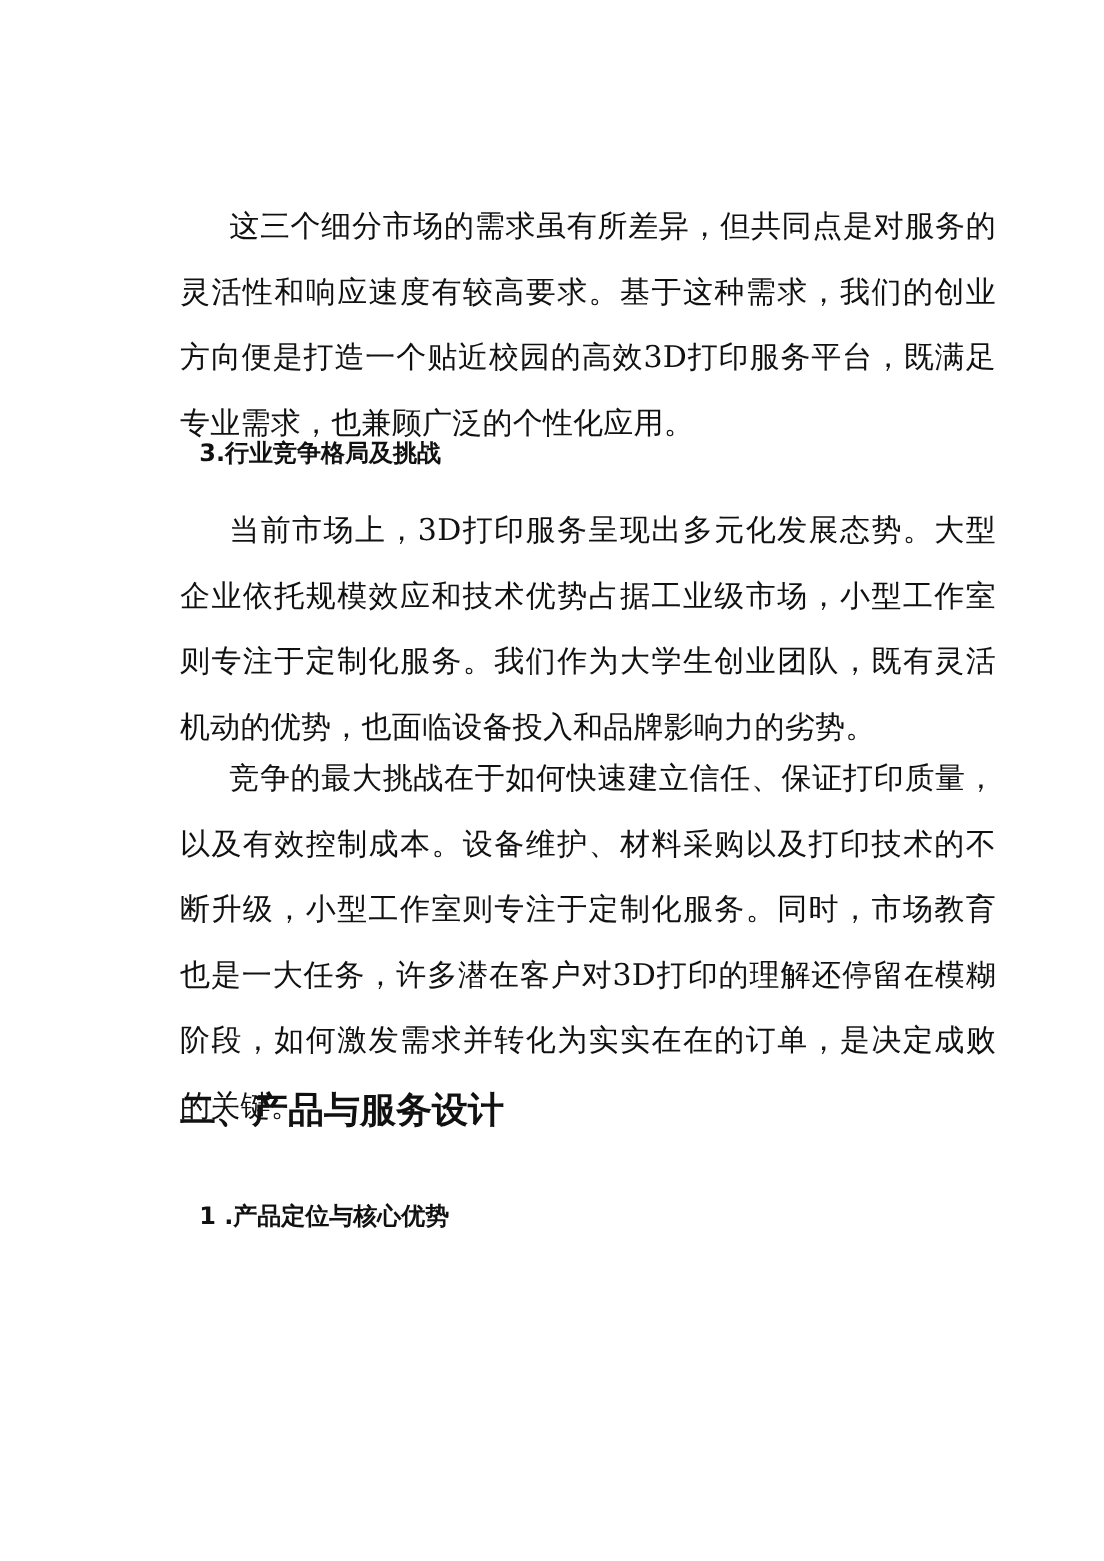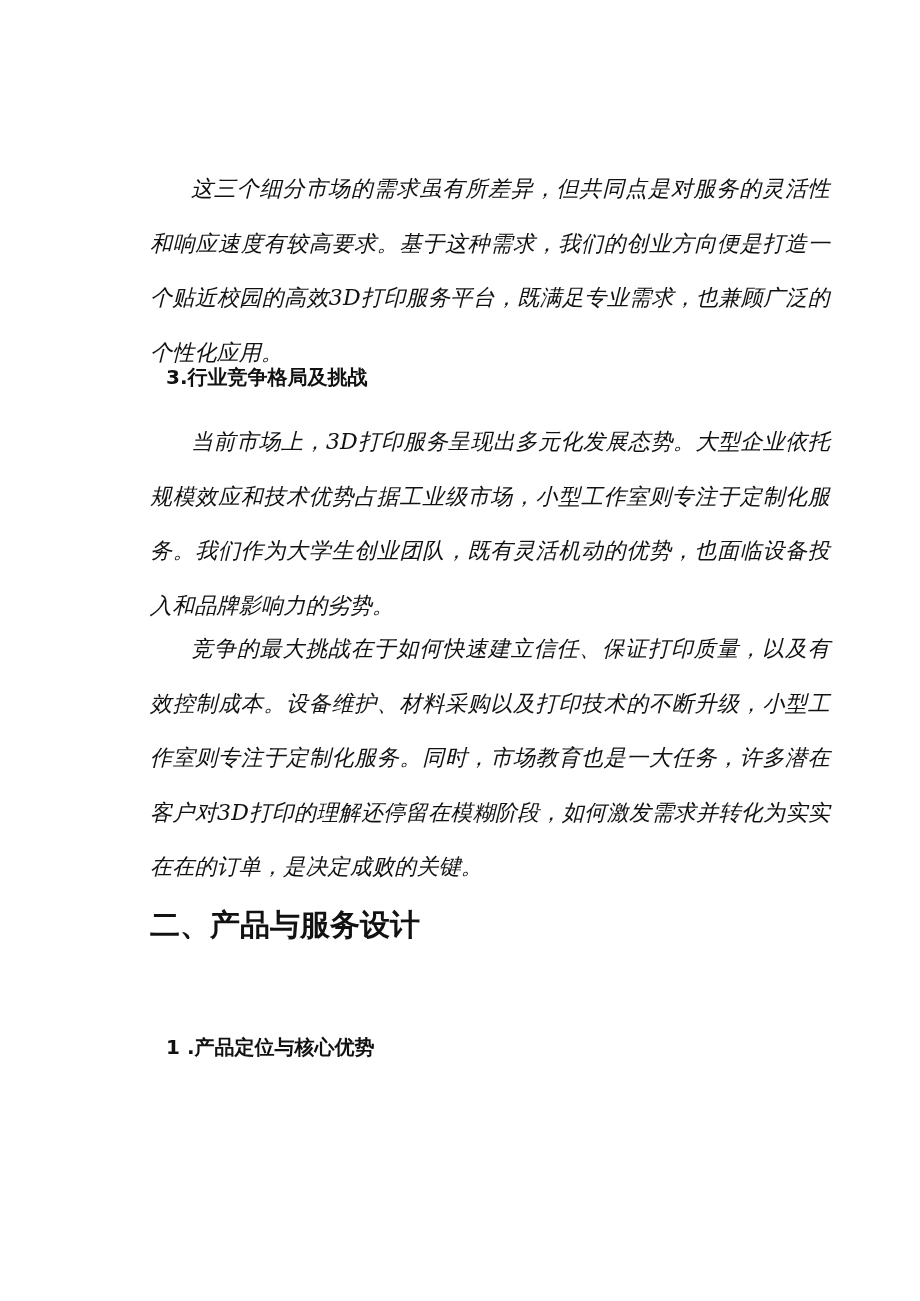--- a/index.html
+++ b/index.html
@@ -18,27 +18,26 @@
     .page {
       position: absolute;
       left: 150px;
       top: 0;
       width: 680px;
     }
     .para {
       position: absolute;
       left: 0;
       width: 680px;
-      font-size: 22px;
+      font-size: 25px;
       line-height: 54.5px;
       text-indent: 41px;
       text-align: justify;
       letter-spacing: 0.2px;
       margin: 0;
-      font-style: italic;
     }
     .subhead {
       position: absolute;
       left: 0;
       font-size: 20px;
       font-weight: bold;
       margin: 16px;
       white-space: nowrap;
       font-family: "DejaVu Sans", "Liberation Sans", sans-serif;
     }
@@ -60,15 +59,15 @@
   <p class="para" style="top:162px;">这三个细分市场的需求虽有所差异，但共同点是对服务的灵活性和响应速度有较高要求。基于这种需求，我们的创业方向便是打造一个贴近校园的高效3D打印服务平台，既满足专业需求，也兼顾广泛的个性化应用。</p>
 
   <h3 class="subhead" style="top:348px;">3.行业竞争格局及挑战</h3>
 
   <p class="para" style="top:415px;">当前市场上，3D打印服务呈现出多元化发展态势。大型企业依托规模效应和技术优势占据工业级市场，小型工作室则专注于定制化服务。我们作为大学生创业团队，既有灵活机动的优势，也面临设备投入和品牌影响力的劣势。</p>
 
   <p class="para" style="top:622px;">竞争的最大挑战在于如何快速建立信任、保证打印质量，以及有效控制成本。设备维护、材料采购以及打印技术的不断升级，小型工作室则专注于定制化服务。同时，市场教育也是一大任务，许多潜在客户对3D打印的理解还停留在模糊阶段，如何激发需求并转化为实实在在的订单，是决定成败的关键。</p>
 
   <h2 class="section-head" style="top:905px;">二、产品与服务设计</h2>
 
-  <h3 class="subhead" style="top:1018px;">1 .产品定位与核心优势</h3>
+  <h3 class="subhead" style="top:984px;">1 .产品定位与核心优势</h3>
 
 </div>
 
 </body></html>

